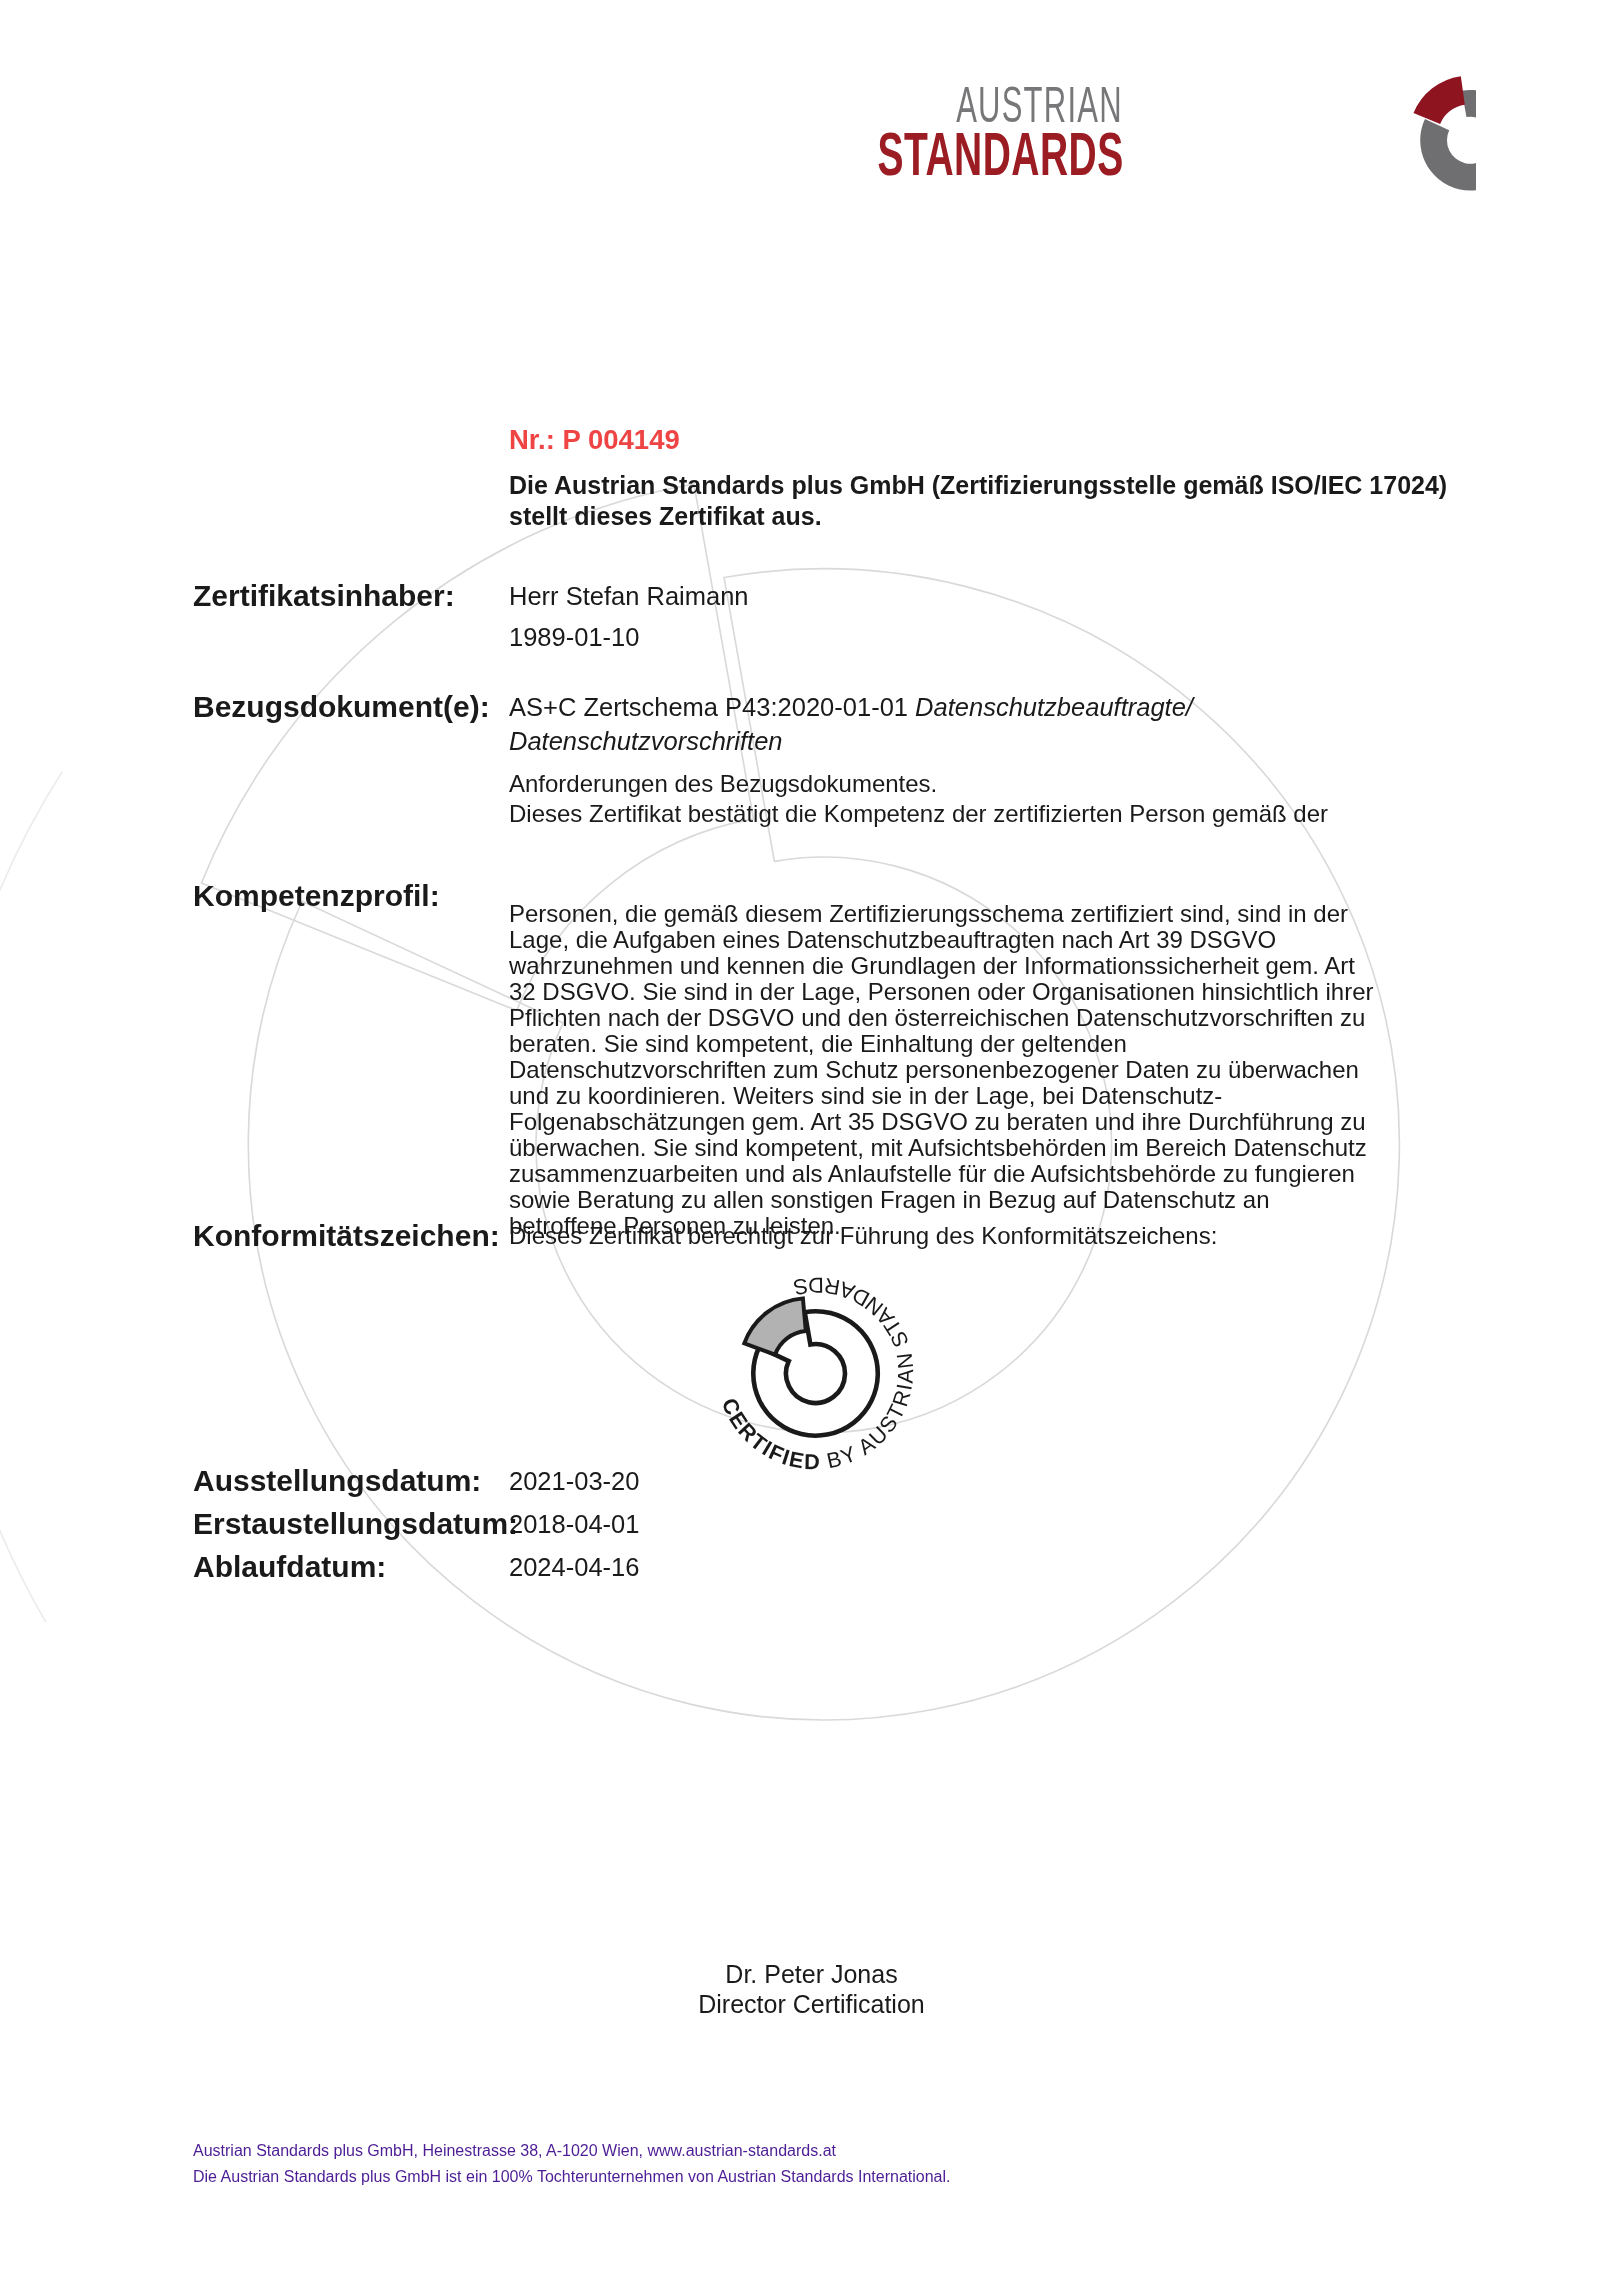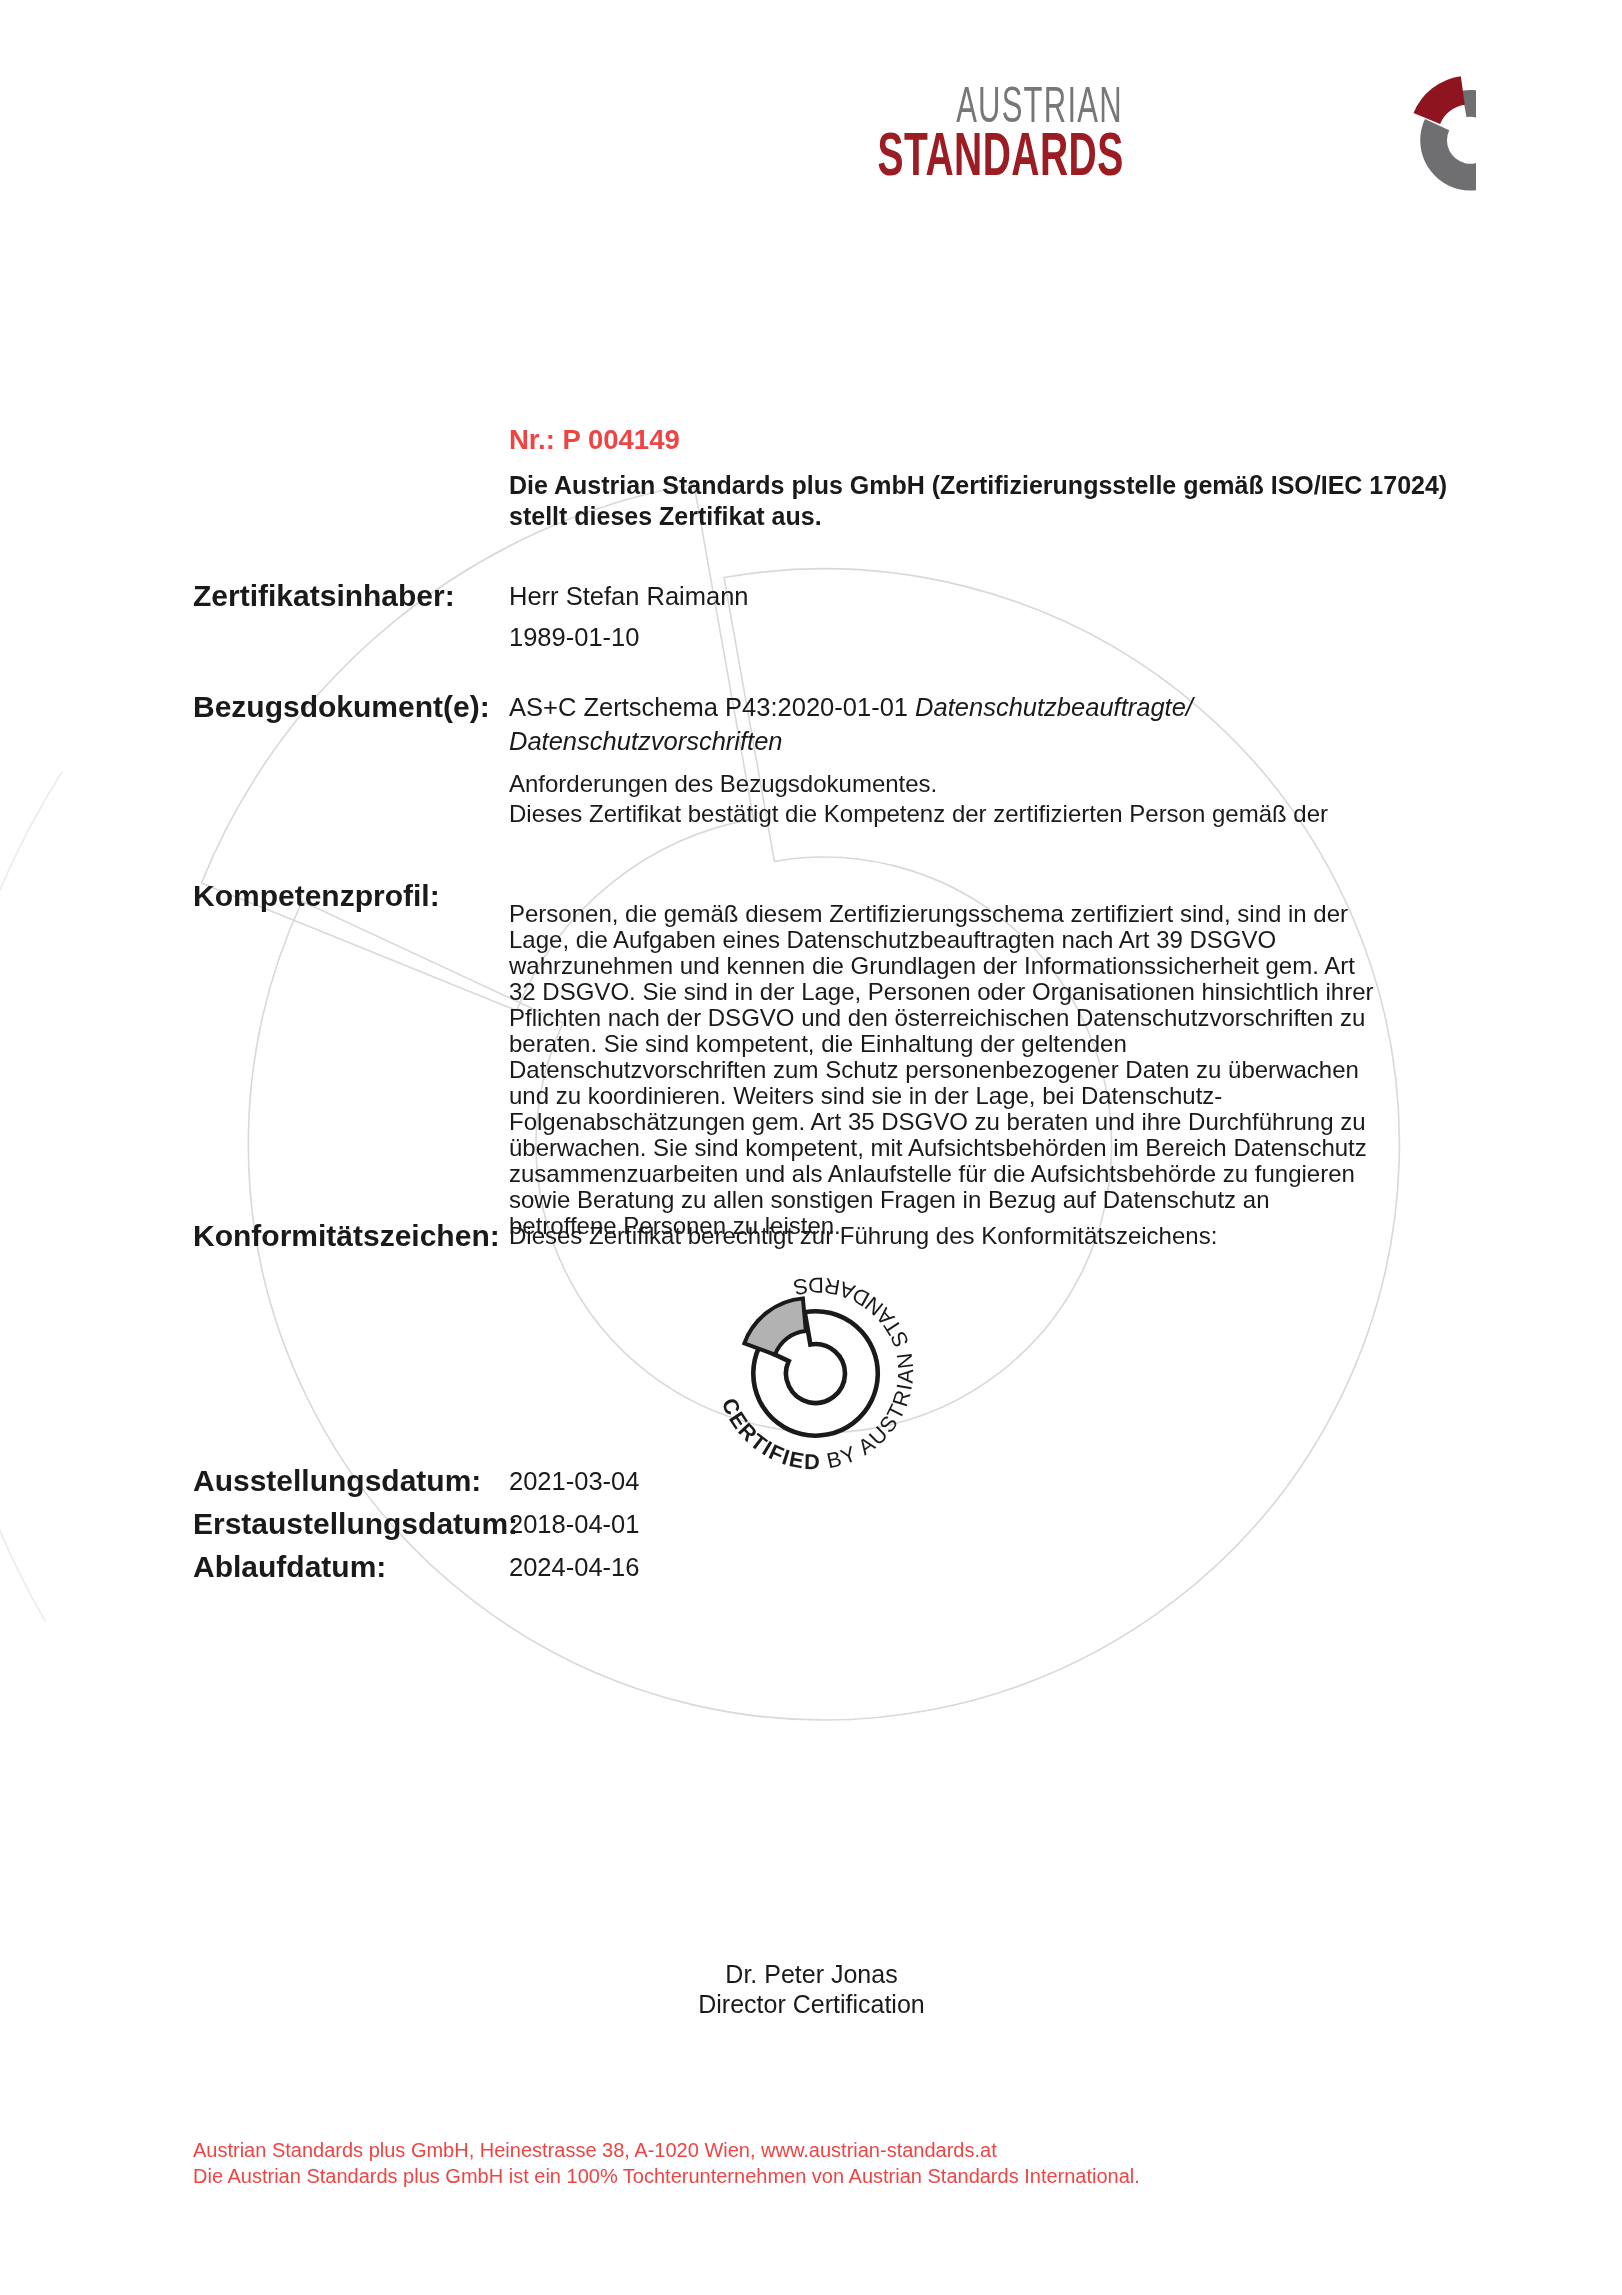--- a/index.html
+++ b/index.html
@@ -58,21 +58,21 @@
     font-size:24px;line-height:26px;width:870px;
     text-align:left;
   }
   .italic{font-style:italic;}
   .sig{
     position:absolute;left:563px;top:1959px;width:497px;
     font-size:25px;line-height:30px;text-align:center;
   }
   .footer{
     position:absolute;left:193px;top:2138px;
-    font-size:20px;line-height:25.5px;color:#ef4444;white-space:nowrap;
+    font-size:16px;line-height:25.5px;color:#4c1d95;white-space:nowrap;
   }
   .seal-svg{position:absolute;left:691px;top:1249px;}
   .logo-svg{position:absolute;left:1413px;top:71px;}
   .seal-text{font-family:"Liberation Sans","DejaVu Sans",sans-serif;font-size:33px;letter-spacing:2.5px;fill:#1a1a1a;}
 </style>
 </head>
 <body>
 
 <div class="page">
 
@@ -135,21 +135,21 @@
       <path d="M170.8,75.4 A105,105 0 0 0 81.3,144.1 L128.3,161.2 A55,55 0 0 1 175.2,125.2 Z" fill="#b2b2b2" stroke="#1a1a1a" stroke-width="6"></path>
 
       <text class="seal-text">
         <textPath href="#sealTextCircle" startOffset="0">
           <tspan font-weight="bold">CERTIFIED</tspan><tspan> BY AUSTRIAN STANDARDS</tspan>
         </textPath>
       </text>
     </svg>
 
     <div class="label" style="top:1464px">Ausstellungsdatum:</div>
-    <div class="value" style="top:1467px">2021-03-04</div>
+    <div class="value" style="top:1467px">2021-03-20</div>
 
     <div class="label" style="top:1507px">Erstaustellungsdatum:</div>
     <div class="value" style="top:1510px">2018-04-01</div>
 
     <div class="label" style="top:1550px">Ablaufdatum:</div>
     <div class="value" style="top:1553px">2024-04-16</div>
 
     <div class="sig">
       <div>Dr. Peter Jonas</div>
       <div>Director Certification</div>

